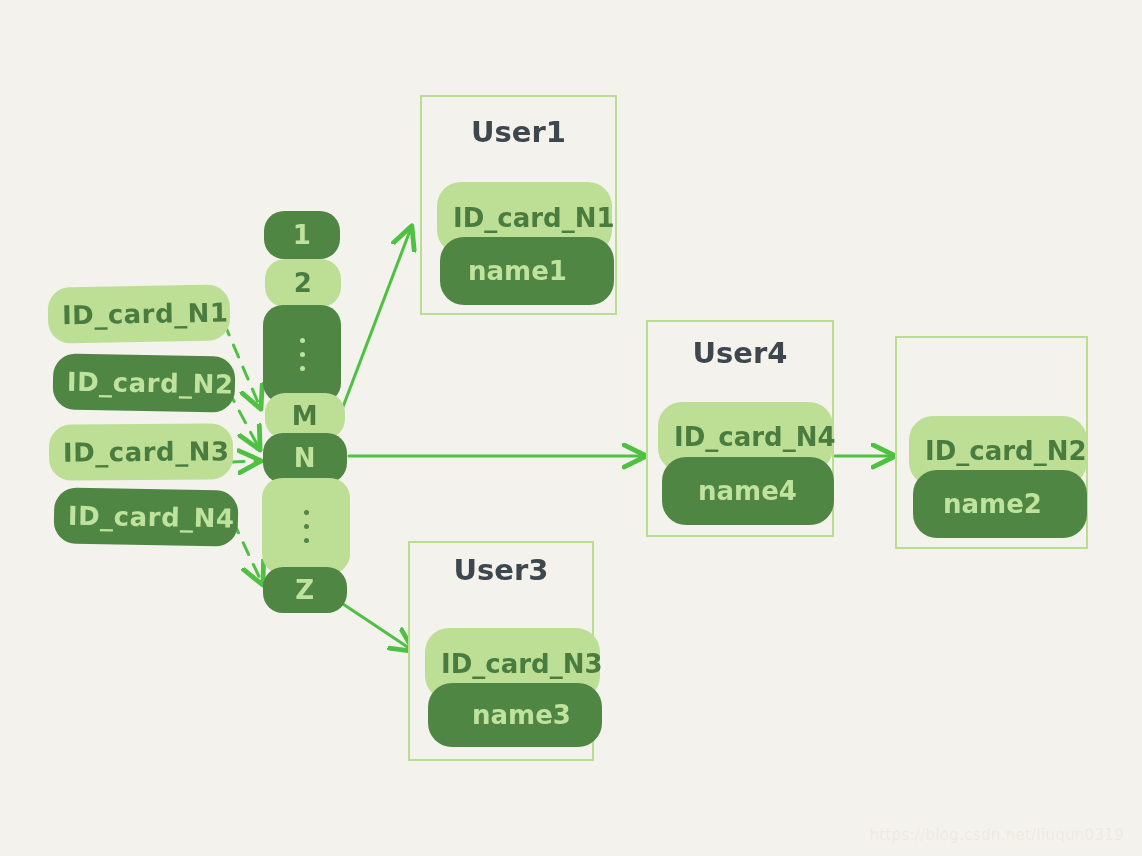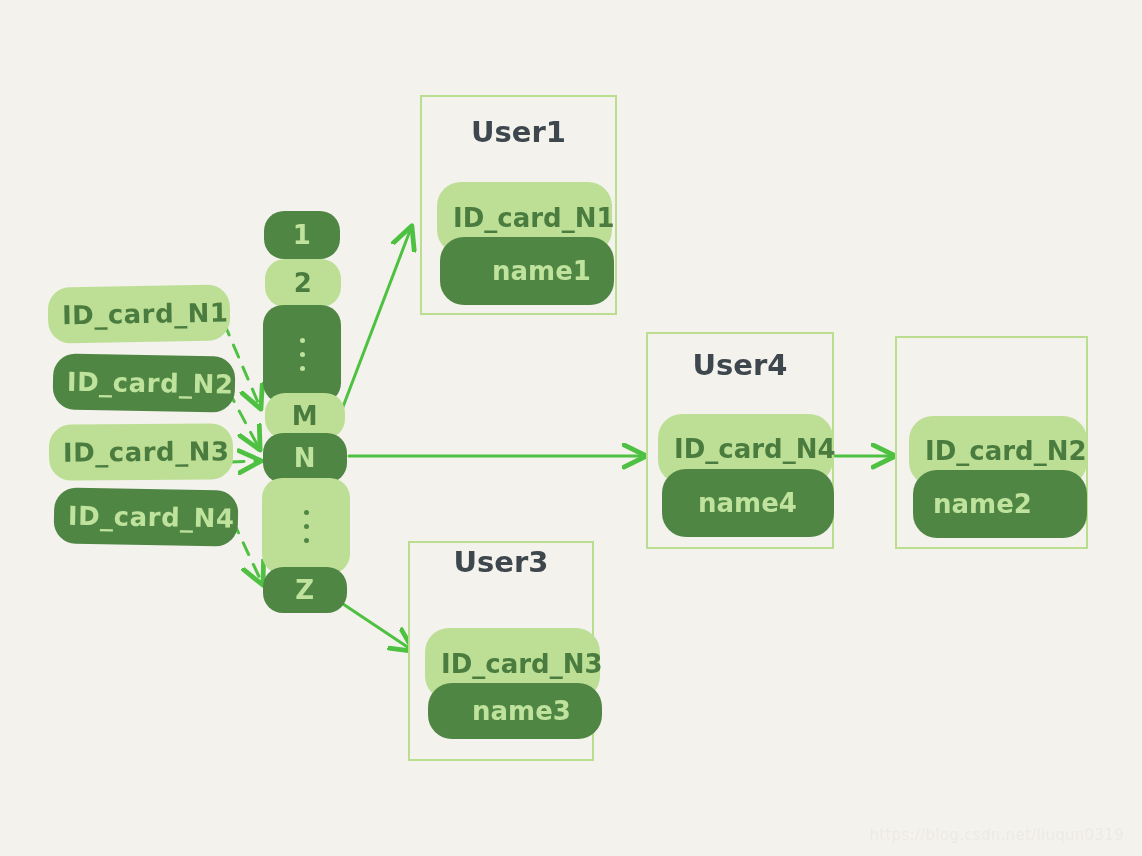--- a/index.html
+++ b/index.html
@@ -195,49 +195,49 @@
     <div class="pill bucket dark" style="left:263px; top:567px; width:84px; height:46px;">
       <span>Z</span>
     </div>
   </div>
 
   <div class="userbox" style="left:408px; top:95px; width:197px; height:220px;margin-left:12px;">
     <div class="title" style="top:18px;">User1</div>
     <div class="field light" style="left:15px; top:85px; width:175px; height:72px;">
       <span>ID_card_N1</span>
     </div>
-    <div class="field dark" style="left:18px; top:140px; width:174px; height:68px; padding-left:52px;">
+    <div class="field dark" style="left:18px; top:140px; width:174px; height:68px; padding-left:28px;">
       <span>name1</span>
     </div>
   </div>
 
   <div class="userbox" style="left:408px; top:541px; width:186px; height:220px;">
-    <div class="title" style="top:2px;">User3</div>
+    <div class="title" style="top:10px;">User3</div>
     <div class="field light" style="left:15px; top:85px; width:175px; height:72px;">
       <span>ID_card_N3</span>
     </div>
-    <div class="field dark" style="left:18px; top:140px; width:174px; height:56px; padding-left:44px;">
+    <div class="field dark" style="left:18px; top:140px; width:174px; height:64px; padding-left:44px;">
       <span>name3</span>
     </div>
   </div>
 
-  <div class="userbox" style="left:646px; top:332px; width:188px; height:217px;">
+  <div class="userbox" style="left:646px; top:320px; width:188px; height:217px;">
     <div class="title" style="top:14px;">User4</div>
     <div class="field light" style="left:10px; top:80px; width:175px; height:70px;">
       <span>ID_card_N4</span>
     </div>
     <div class="field dark" style="left:14px; top:135px; width:172px; height:68px; padding-left:36px;">
       <span>name4</span>
     </div>
   </div>
 
   <div class="userbox" style="left:895px; top:336px; width:193px; height:213px;">
     <div class="field light" style="left:12px; top:78px; width:178px; height:70px;">
       <span>ID_card_N2</span>
     </div>
-    <div class="field dark" style="left:16px; top:132px; width:174px; height:68px; padding-left:20px;">
+    <div class="field dark" style="left:16px; top:132px; width:174px; height:68px; padding-left:30px;">
       <span>name2</span>
     </div>
   </div>
 
   <div class="watermark">https://blog.csdn.net/liuqun0319</div>
 
 </div>
 
 </body></html>

